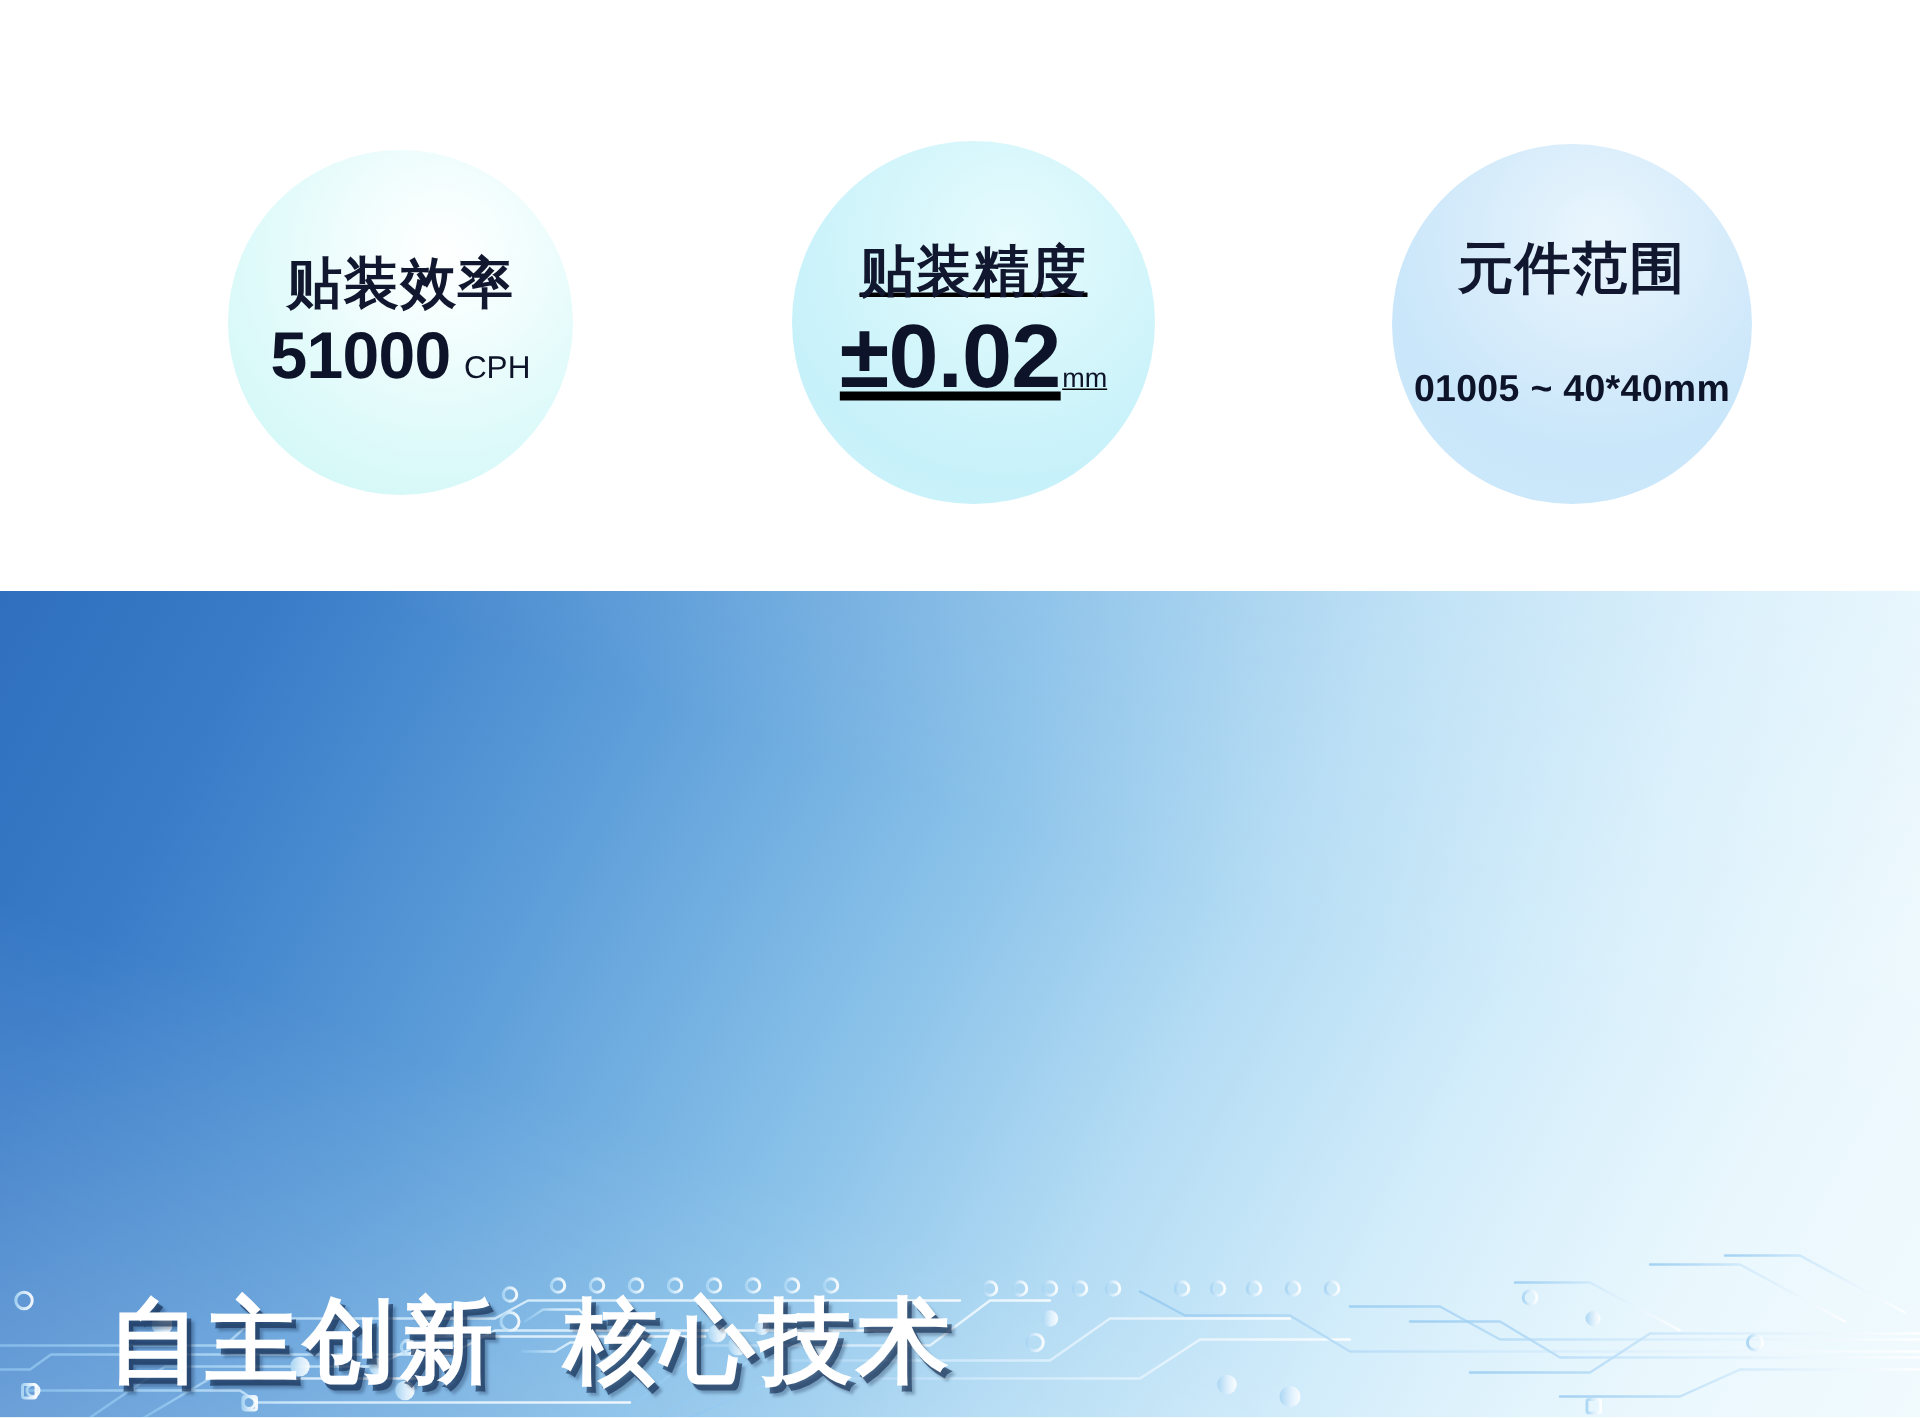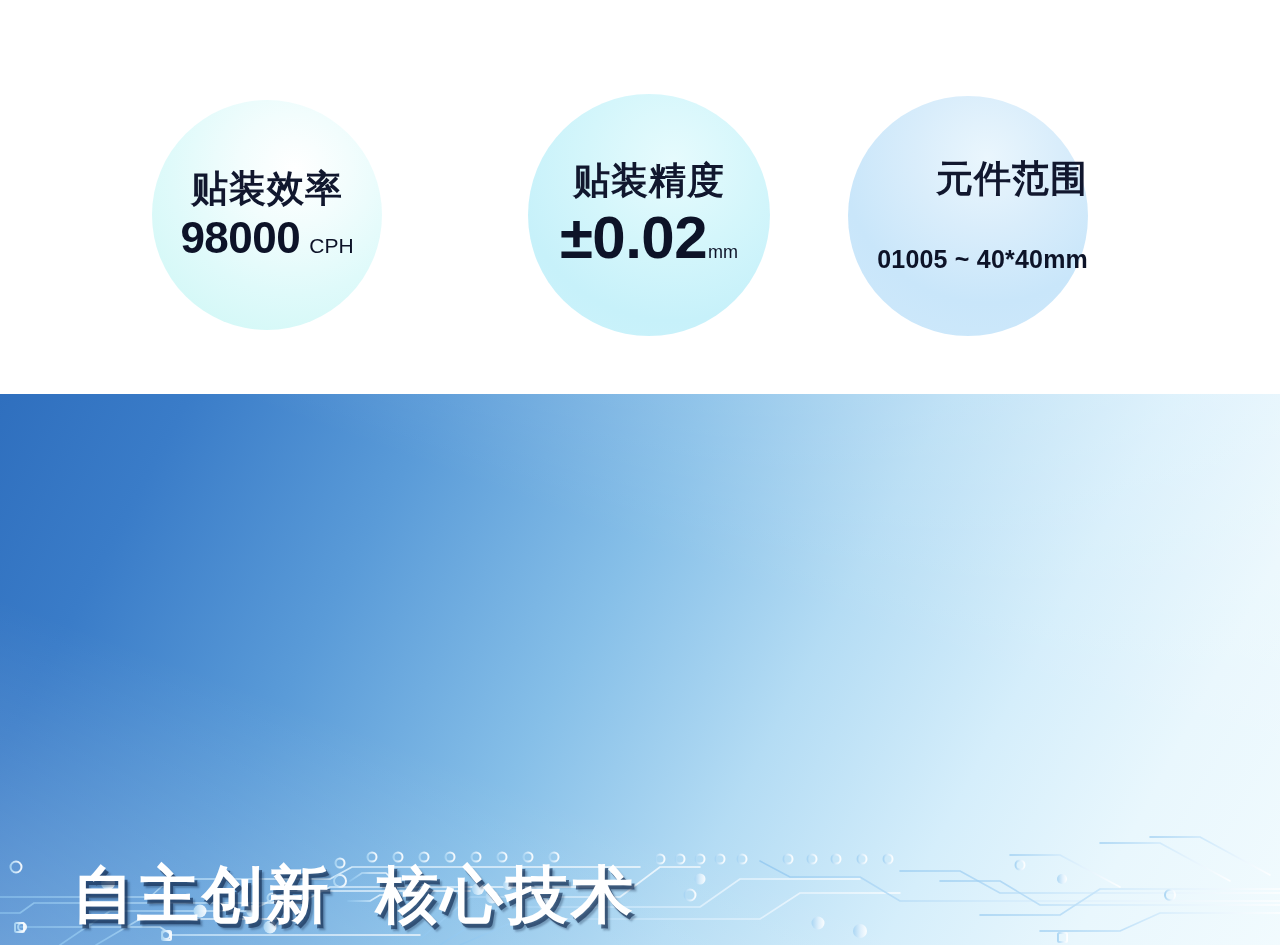--- a/index.html
+++ b/index.html
@@ -18,25 +18,25 @@
     display:flex;flex-direction:column;align-items:center;justify-content:center;
     text-align:center;
   }
   .bubble-1{
     left:152px;top:100px;width:230px;height:230px;
     background:radial-gradient(circle at 62% 30%, #ffffff 0%, #f2fdfd 26%, #dffafa 58%, #d4f8f7 82%, #e8fcfb 100%);
   }
   .bubble-2{
     left:528px;top:94px;width:242px;height:242px;
     background:radial-gradient(circle at 60% 28%, #e6fbfd 0%, #d4f6fb 38%, #c7f1fa 70%, #cdf3fb 100%);
+    text-decoration:underline;
   }
   .bubble-3{
-    left:848px;top:96px;width:240px;height:240px;
+    left:928px;top:96px;width:240px;height:240px;
     background:radial-gradient(circle at 58% 26%, #eaf6fd 0%, #d9edfb 32%, #c9e6fa 64%, #cfe9fb 100%);
-    align-items:flex-end;
   }
 
   .bubble-title{
     color:#11172e;font-weight:700;letter-spacing:1px;line-height:1;
     white-space:nowrap;
   }
   .bubble-1 .bubble-title{font-size:37px;margin-bottom:9px;}
   .bubble-2 .bubble-title{font-size:37px;margin-bottom:9px;}
   .bubble-3 .bubble-title{font-size:37px;margin-bottom:14px;}
 
@@ -90,21 +90,21 @@
 </head>
 <body>
 
 <div id="page">
 
   <div class="spec-strip">
 
     <div class="spec-bubble bubble-1">
       <div class="bubble-title">贴装效率</div>
       <div class="bubble-value">
-        <span class="val-main">98000</span>
+        <span class="val-main">51000</span>
         <span class="val-unit">CPH</span>
       </div>
     </div>
 
     <div class="spec-bubble bubble-2">
       <div class="bubble-title">贴装精度</div>
       <div class="bubble-value">
         <span class="val-main">±0.02</span>
         <span class="val-unit">mm</span>
       </div>

